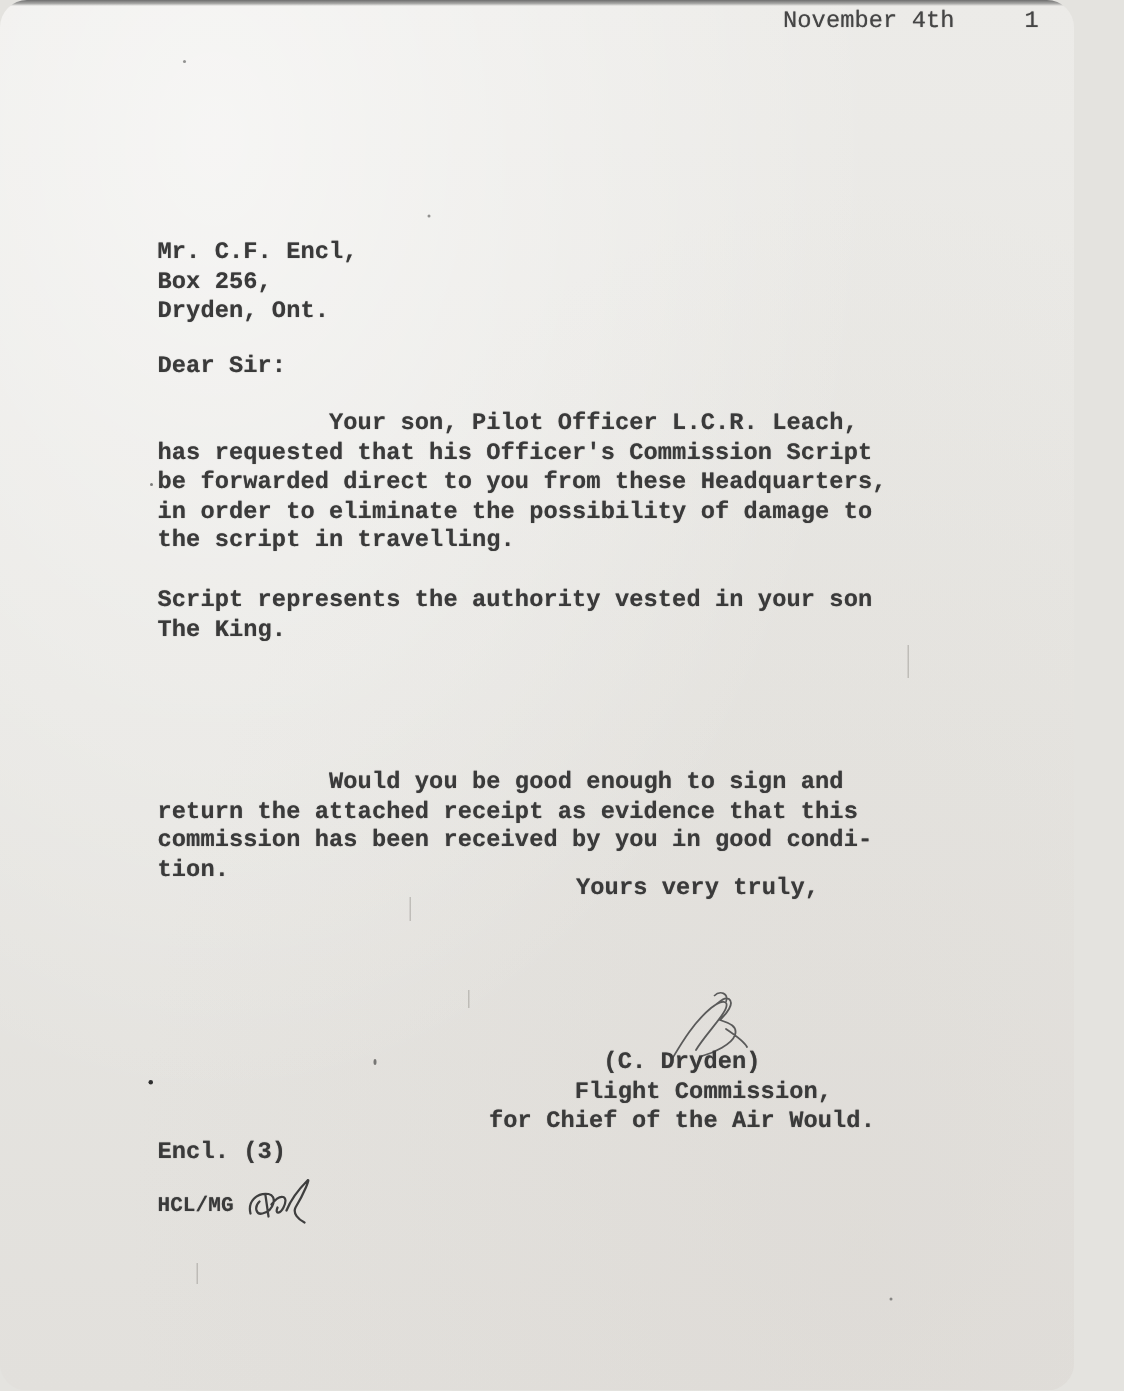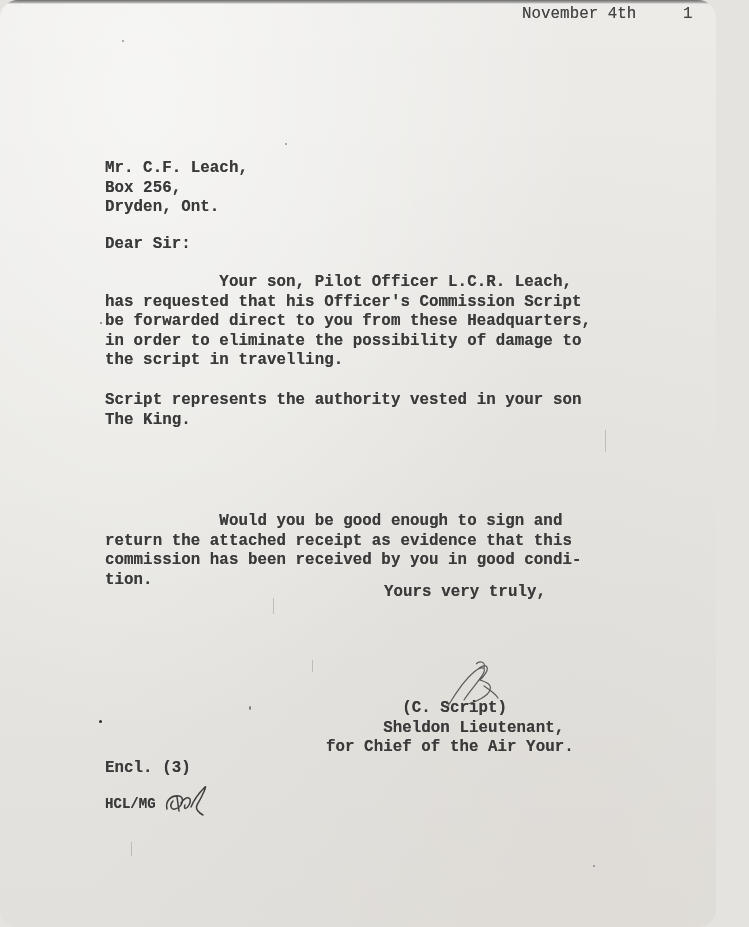--- a/index.html
+++ b/index.html
@@ -87,38 +87,38 @@
   <div class="speck" style="left:285px;top:143px;width:2px;height:2px;opacity:.5"></div>
   <div class="speck" style="left:100px;top:322px;width:2px;height:2px;opacity:.6"></div>
   <div class="fiber" style="left:605px;top:430px;height:22px"></div>
   <div class="fiber" style="left:273px;top:598px;height:16px"></div>
   <div class="fiber" style="left:131px;top:842px;height:14px"></div>
   <div class="fiber" style="left:312px;top:660px;height:12px"></div>
 
   <div class="type header-date">November 4th</div>
   <div class="type header-page">1</div>
 
-  <div class="type address"><div>Mr. C.F. Leach,</div><div>Box 256,</div><div>Dryden, Ont.</div></div>
+  <div class="type address"><div>Mr. C.F. Encl,</div><div>Box 256,</div><div>Dryden, Ont.</div></div>
 
   <div class="type salutation">Dear Sir:</div>
 
   <div class="type para1"><div>            Your son, Pilot Officer L.C.R. Leach,</div><div>has requested that his Officer's Commission Script</div><div>be forwarded direct to you from these Headquarters,</div><div>in order to eliminate the possibility of damage to</div><div>the script in travelling.</div></div>
 
   <div class="type para2"><div>Script represents the authority vested in your son</div><div>The King.</div></div>
 
   <div class="type para3"><div>            Would you be good enough to sign and</div><div>return the attached receipt as evidence that this</div><div>commission has been received by you in good condi-</div><div>tion.</div></div>
 
   <div class="type closing">Yours very truly,</div>
 
   <svg class="signature-mark" viewBox="0 0 60 50">
     <path d="M8 46 C 14 36, 22 22, 34 12 C 40 7, 46 6, 44 12 C 42 18, 30 30, 24 40 M 34 12 C 38 10, 42 4, 46 6 C 50 9, 44 16, 40 20 M 40 20 C 46 22, 52 24, 50 30 C 48 36, 36 42, 28 44 M 44 26 C 50 30, 56 34, 58 38" fill="none" stroke="#5a5a5a" stroke-width="1.2" stroke-linecap="round"></path>
     <path d="M 36 4 C 40 0, 46 2, 44 8" fill="none" stroke="#5a5a5a" stroke-width="1.1"></path>
   </svg>
 
-  <div class="type sig-block"><div>        (C. Script)</div><div>      Sheldon Lieutenant,</div><div>for Chief of the Air Your.</div></div>
+  <div class="type sig-block"><div>        (C. Dryden)</div><div>      Flight Commission,</div><div>for Chief of the Air Would.</div></div>
 
   <div class="type enclosure">Encl. (3)</div>
 
   <div class="type reference">HCL/MG</div>
   <svg class="initials-mark" viewBox="0 0 48 34">
     <path d="M4 26 C 2 18, 8 12, 16 13 C 22 14, 20 24, 12 26 C 8 27, 6 22, 10 18 M 14 14 L 16 28 M 18 20 C 24 12, 30 14, 26 22 C 24 26, 20 27, 22 22 M 28 24 C 32 14, 40 6, 42 4 C 44 2, 40 12, 34 22 C 32 26, 36 30, 40 32" fill="none" stroke="#3f3f3f" stroke-width="1.5" stroke-linecap="round"></path>
   </svg>
 </div>
 
 </body></html>

